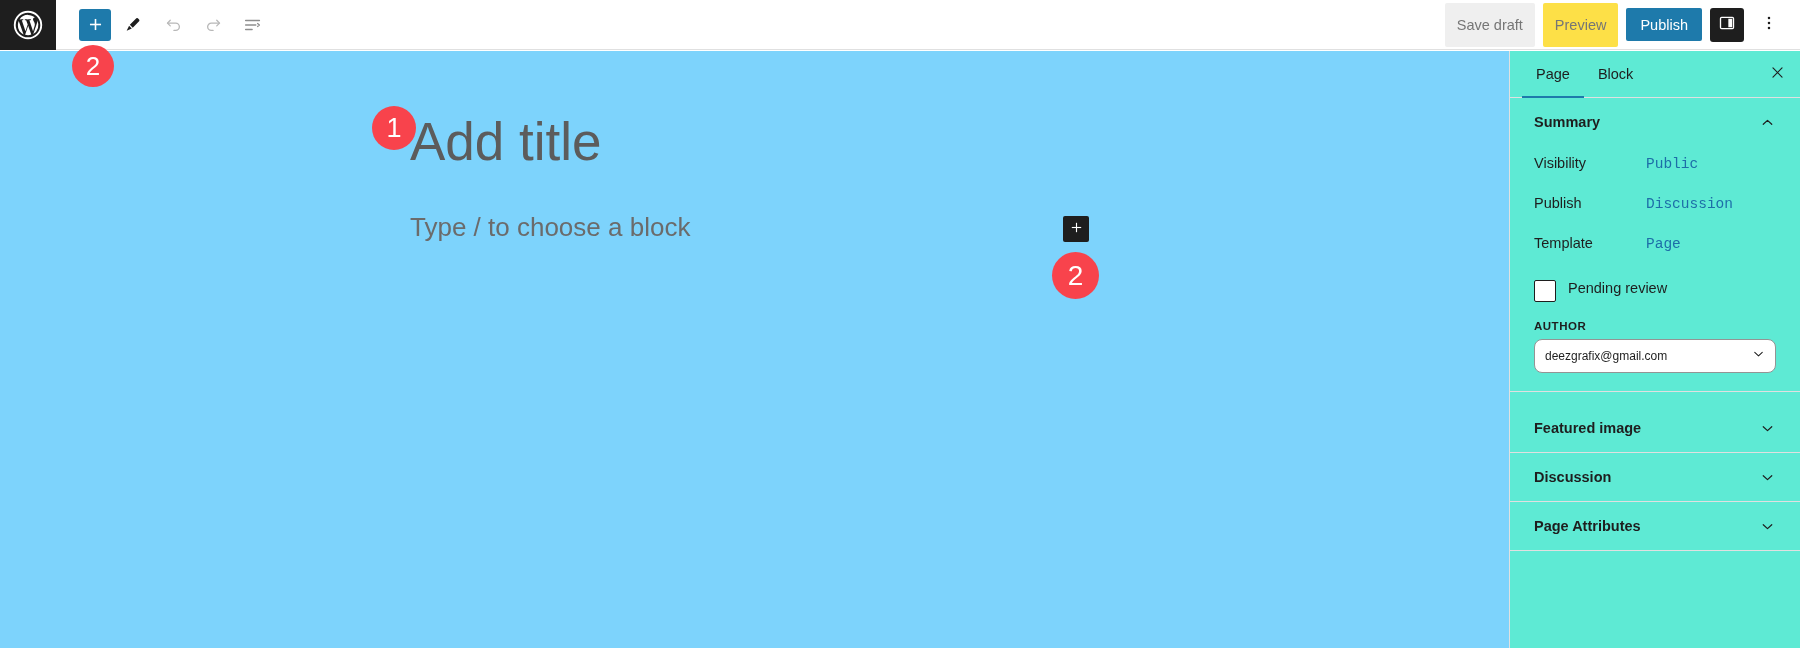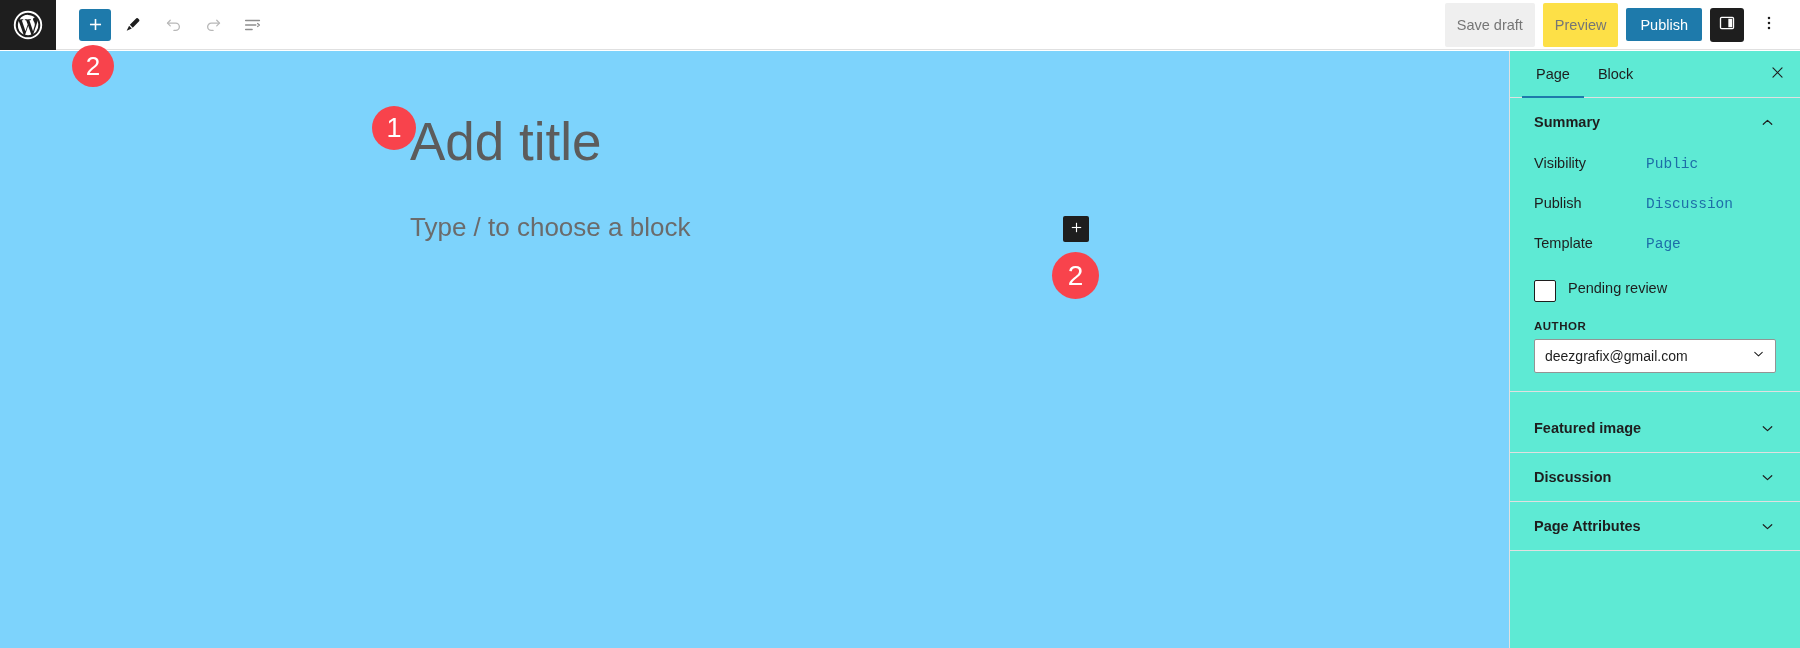--- a/index.html
+++ b/index.html
@@ -354,23 +354,23 @@
     margin: 8px 0 7px 0;
   }
   .select-wrap {
     position: relative;
     height: 34px;
   }
   .select-box {
     width: 100%;
     height: 34px;
     border: 1px solid #949494;
-    border-radius: 2px;
+    border-radius: 8px;
     background: #ffffff;
-    font-size: 14px;
+    font-size: 12px;
     color: #1e1e1e;
     padding: 0 30px 0 10px;
     display: flex;
     align-items: center;
     cursor: pointer;
     font-family: "Liberation Sans", sans-serif;
     overflow: hidden;
     white-space: nowrap;
   }
   .select-chevron {

